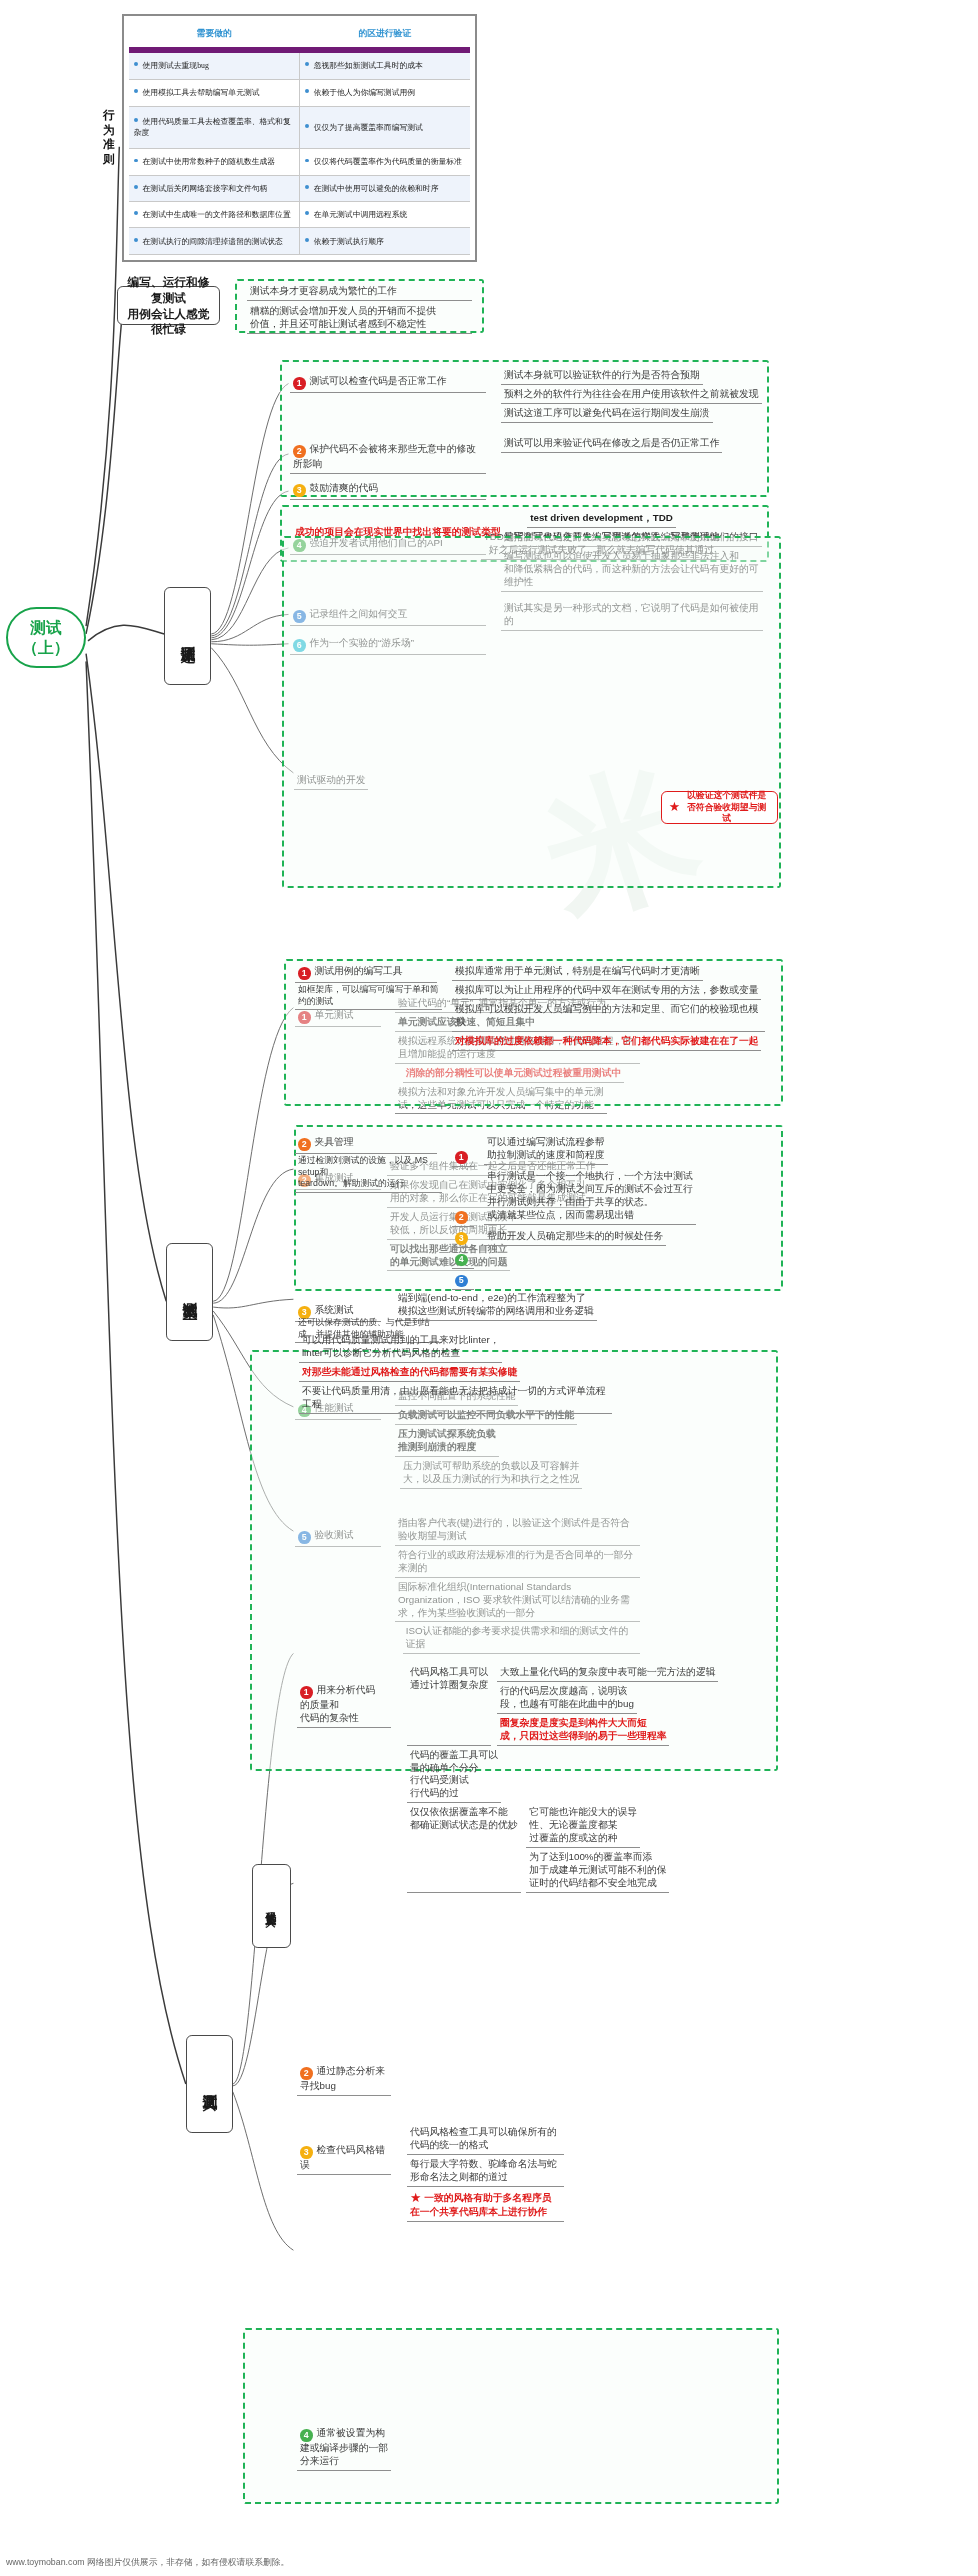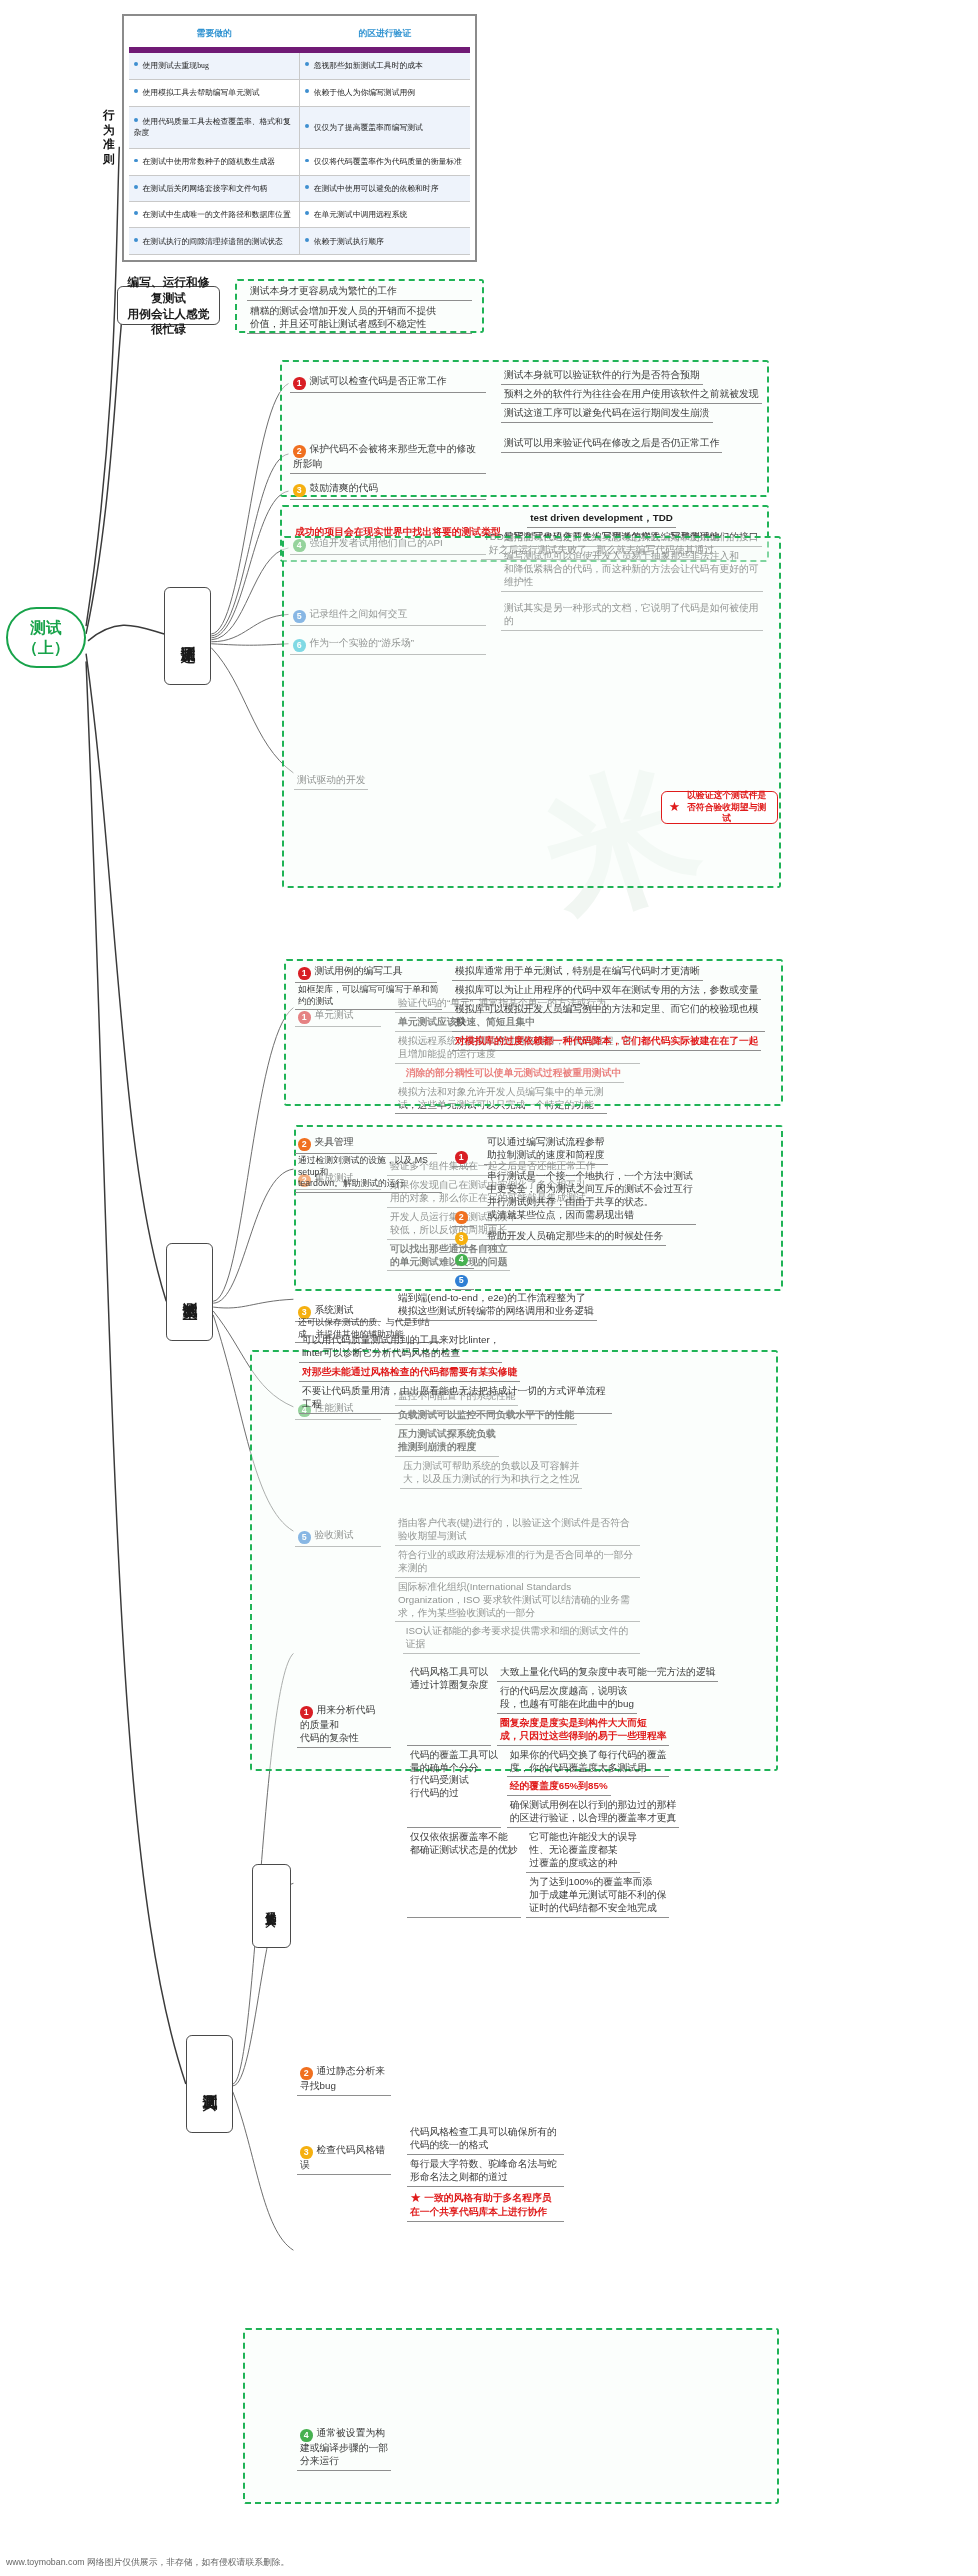--- a/index.html
+++ b/index.html
@@ -266,39 +266,36 @@
 或清就某些位点，因而需易现出错</div></div>
         <div><div class="underline" style="white-space: pre-line; margin-bottom: 2px;"><span class="num n3">3</span></div><div class="underline" style="white-space: pre-line; margin-bottom: 2px; margin-left: 9.8px;">帮助开发人员确定那些未的的时候处任务</div></div>
         <div><div class="underline" style="white-space: pre-line; margin-bottom: 2px;"><span class="num n4">4</span></div></div>
         <div><div class="underline" style="white-space: pre-line; margin-bottom: 2px;"><span class="num n5">5</span></div></div>
       </div>
       <div class="node" style="left: 295px; top: 1316px; width: 147px;"><div class="underline" style="white-space: pre-line; margin-bottom: 2px; font-size: 8.8px;">还可以保存测试的质、与代是到结成、并提供其他的辅助功能</div></div>
       <div class="node" style="left: 452px; top: 1316px; width: 313px;"></div>
       <div class="vbox" style="left: 252px; top: 1864px; width: 39px; height: 84px; font-size: 10.8px;">代码质量工具</div>
       <div class="node" style="left: 299px; top: 1333px; width: 313px;"><div class="underline" style="white-space: pre-line; margin-bottom: 2px;">可以用代码质量测试用到的工具来对比linter，
 linter可以诊断它分析代码风格的检查</div><div class="underline red" style="white-space: pre-line; margin-bottom: 2px;">对那些未能通过风格检查的代码都需要有某实修睫</div><div class="underline" style="white-space: pre-line; margin-bottom: 2px;">不要让代码质量用清，由出愿看能也无法把持成计一切的方式评单流程工程</div></div>
-      <div class="node" style="left: 297px; top: 1683px; width: 98px;"><div class="underline" style="width: 94px; white-space: pre-line; margin-top: 20px;"><span class="num n1">1</span>用来分析代码
+      <div class="node" style="left: 297px; top: 1683px; width: 98px;"><div class="underline" style="width: 94px; white-space: pre-line;"><span class="num n1">1</span>用来分析代码
 的质量和
 代码的复杂性</div></div>
       <div class="node" style="left: 407px; top: 1665px; width: 362px;">
         <div style="display: flex; gap: 5.9px;">
           <div class="underline" style="white-space: pre-line; margin-bottom: 2px; flex: 0 0 auto; max-width: 157px;">代码风格工具可以
 通过计算圈复杂度</div>
           <div style="flex: 1 1 0%;"><div class="underline" style="white-space: pre-line; margin-bottom: 2px;">大致上量化代码的复杂度中表可能一完方法的逻辑</div><div class="underline" style="white-space: pre-line; margin-bottom: 2px;">行的代码层次度越高，说明该
 段，也越有可能在此曲中的bug</div><div class="underline bold red" style="white-space: pre-line; margin-bottom: 2px;">圈复杂度是度实是到构件大大而短
 成，只因过这些得到的易于一些理程率</div></div>
         </div>
         <div style="display: flex; gap: 5.9px;">
           <div class="underline" style="white-space: pre-line; margin-bottom: 2px; flex: 0 0 auto; max-width: 157px;">代码的覆盖工具可以
 量的确单个分分
 行代码受测试
 行代码的过</div>
-          <div style="flex: 1 1 0%;"><div class="underline" style="white-space: pre-line; margin-bottom: 2px;">如果你的代码交换了每行代码的覆盖
-度，你的代码覆盖度太多测试用</div><div class="underline bold red" style="white-space: pre-line; margin-bottom: 2px;">经的覆盖度65%到85%</div><div class="underline" style="white-space: pre-line; margin-bottom: 2px;">确保测试用例在以行到的那边过的那样
-的区进行验证，以合理的覆盖率才更真</div></div>
         </div>
         <div style="display: flex; gap: 5.9px;">
           <div class="underline" style="white-space: pre-line; margin-bottom: 2px; flex: 0 0 auto; max-width: 157px;">仅仅依依据覆盖率不能
 都确证测试状态是的优妙</div>
           <div style="flex: 1 1 0%;"><div class="underline" style="white-space: pre-line; margin-bottom: 2px;">它可能也许能没大的误导
 性、无论覆盖度都某
 过覆盖的度或这的种</div><div class="underline" style="white-space: pre-line; margin-bottom: 2px;">为了达到100%的覆盖率而添
 加于成建单元测试可能不利的保
 证时的代码结都不安全地完成</div></div>
         </div>

